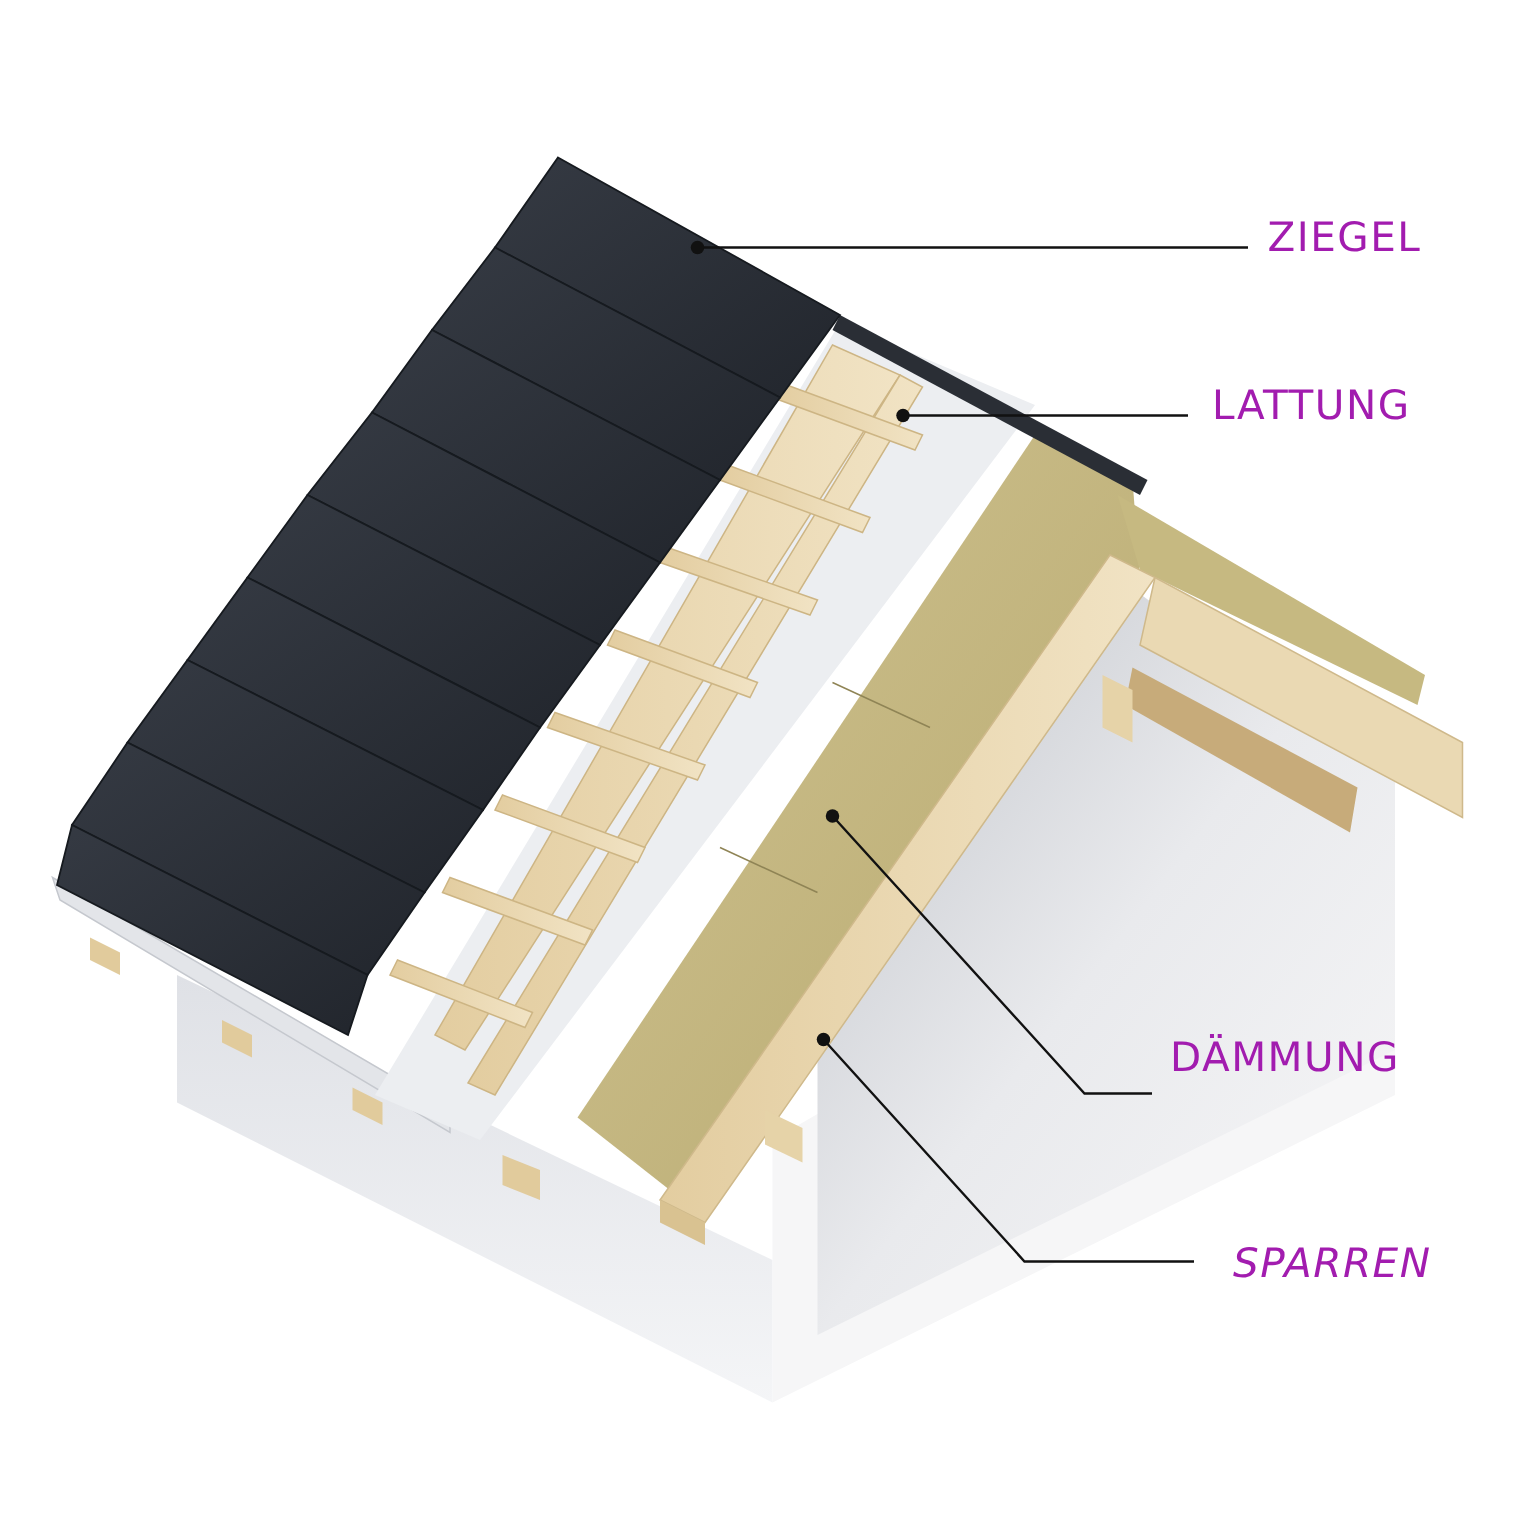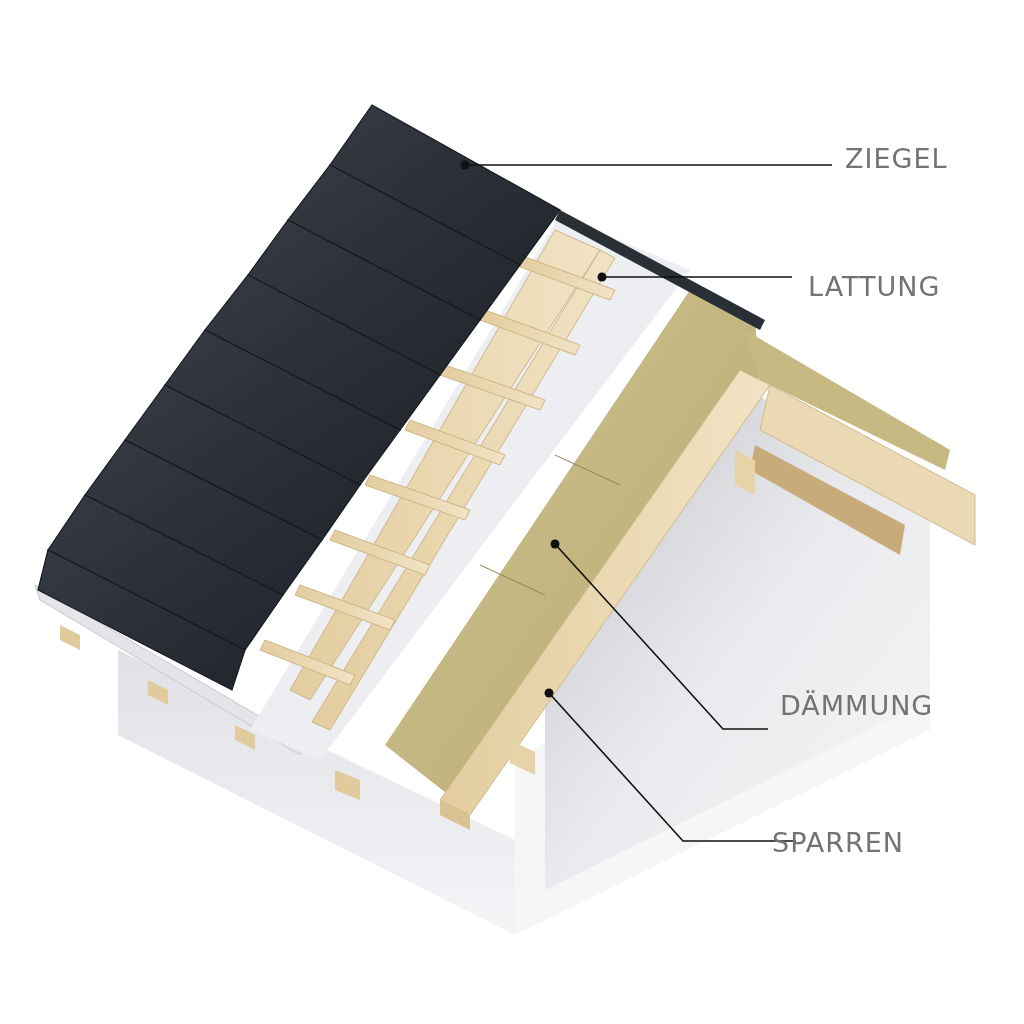--- a/index.html
+++ b/index.html
@@ -1,20 +1,20 @@
 <!DOCTYPE html>
 <html><head>
 <meta charset="utf-8">
 <style>
   html, body { margin: 0; padding: 0; background: #ffffff; }
   body { width: 1024px; height: 1024px; position: relative; overflow: hidden;
          font-family: "DejaVu Sans", sans-serif; }
   #scene { position: absolute; left: 0; top: 0; width: 1024px; height: 1024px; }
   .label {
-    position: absolute; font-size: 27px; letter-spacing: 1px; color: #737373;
+    position: absolute; font-size: 27px; letter-spacing: 1px; color: #a21caf;
     font-family: "DejaVu Sans", sans-serif; line-height: 1; white-space: nowrap;
   }
 </style>
 </head>
 <body>
 
 <svg id="scene" viewBox="0 0 1024 1024" xmlns="http://www.w3.org/2000/svg">
   <defs>
     <linearGradient id="wallLeft" x1="0" y1="0" x2="0" y2="1">
       <stop offset="0" stop-color="#dfe1e6"></stop>
@@ -110,15 +110,15 @@
   </g>
   <g fill="#111">
     <circle cx="465" cy="165" r="4.5"></circle>
     <circle cx="602" cy="277" r="4.5"></circle>
     <circle cx="555" cy="544" r="4.5"></circle>
     <circle cx="549" cy="693" r="4.5"></circle>
   </g>
 </svg>
 
 <div class="label" style="left:845px; top:145px;">ZIEGEL</div>
-<div class="label" style="left:808px; top:257px;margin-top:16px;">LATTUNG</div>
+<div class="label" style="left:808px; top:257px;">LATTUNG</div>
 <div class="label" style="left:780px; top:692px;">DÄMMUNG</div>
-<div class="label" style="left:772px; top:829px;">SPARREN</div>
+<div class="label" style="left:822px; top:829px;font-style:italic;">SPARREN</div>
 
 </body></html>

